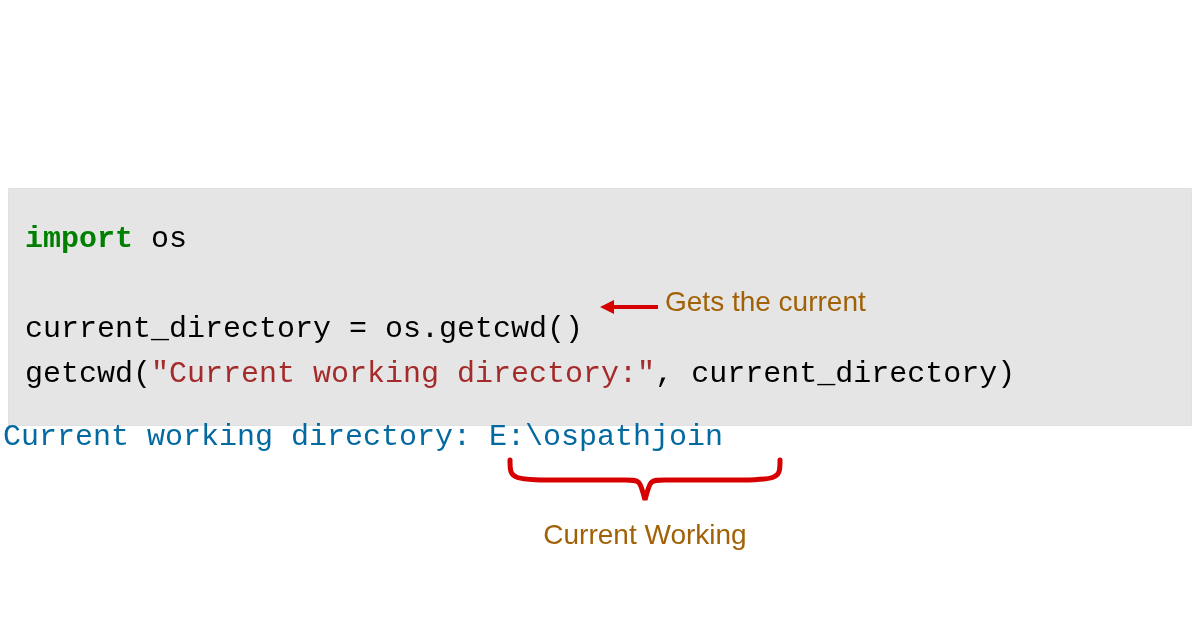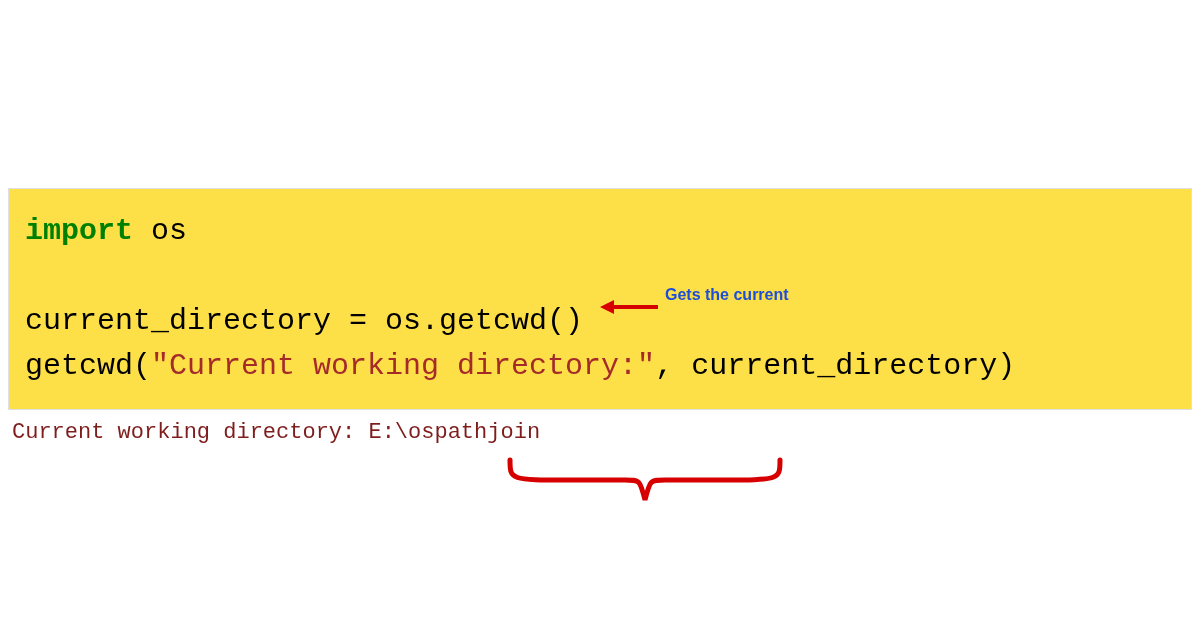--- a/index.html
+++ b/index.html
@@ -8,49 +8,49 @@
       height: 630px;
       background: #ffffff;
       font-family: "Consolas", "Courier New", monospace;
       position: relative;
     }
     .code-block {
       position: absolute;
       left: 8px;
       top: 188px;
       width: 1184px;
-      background: #fde047;
+      background: #e5e5e5;
       border: 1px solid #e0e0e0;
-      padding: 20px 16px;
+      padding: 28px 16px;
     }
     .code-line {
       font-size: 30px;
       line-height: 1.5;
       white-space: pre;
       font-family: "Consolas", "Courier New", monospace;
     }
     .kw { color: #008000; font-weight: bold; }
     .plain { color: #000000; }
     .str { color: #a52a2a; }
     .blank { height: 45px; }
     .output-block {
       position: absolute;
-      left: 12px;
+      left: 3px;
       top: 420px;
-      font-size: 22px;
+      font-size: 30px;
       font-family: "Consolas", "Courier New", monospace;
-      color: #7f1d1d;
+      color: #0369a1;
       white-space: pre;
     }
     .annotation {
       position: absolute;
-      color: #1d4ed8;
+      color: #a16207;
       font-family: Arial, sans-serif;
-      font-weight: bold;
-      font-size: 16px;
+      font-weight: normal;
+      font-size: 28px;
       line-height: 1.2;
     }
     .brace-container {
       position: absolute;
     }
     .label-center { text-align: center; }
   </style>
 </head>
 <body>
 
@@ -80,13 +80,14 @@
              C 10 25, 10 25, 70 25
              L 125 25
              C 140 25, 140 25, 145 45
              C 150 25, 150 25, 165 25
              L 220 25
              C 280 25, 280 25, 280 5" stroke="#d60000" stroke-width="5" fill="none" stroke-linecap="round"></path>
   </svg>
 </div>
 
 <div class="annotation label-center" style="left:540px; top:518px; width:210px;">
+  <div>Current Working</div>
 </div>
 
 </body></html>

